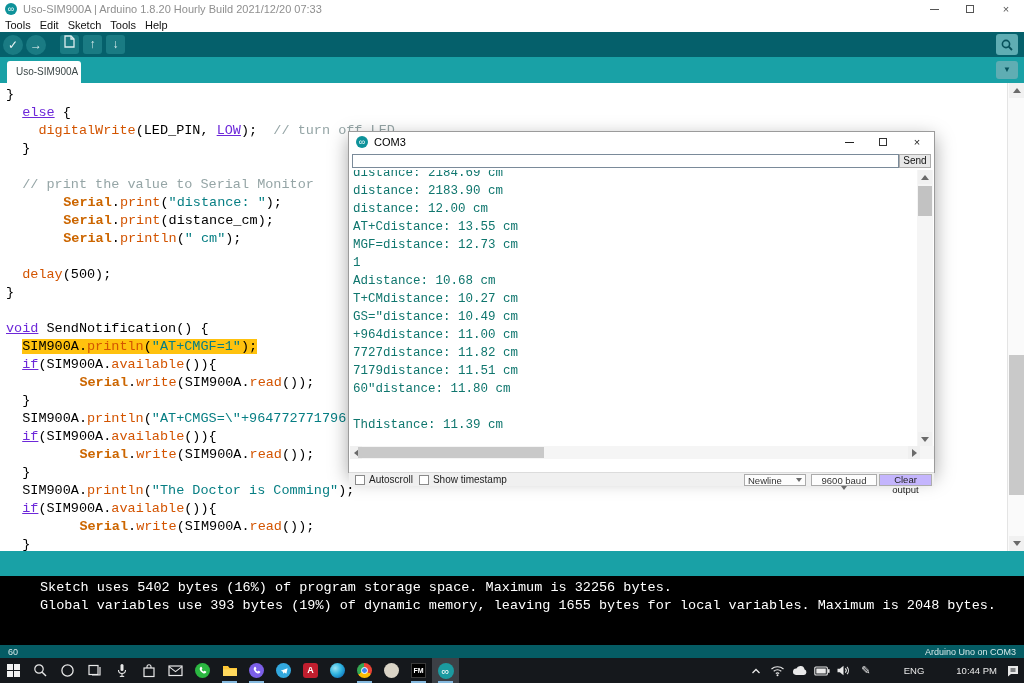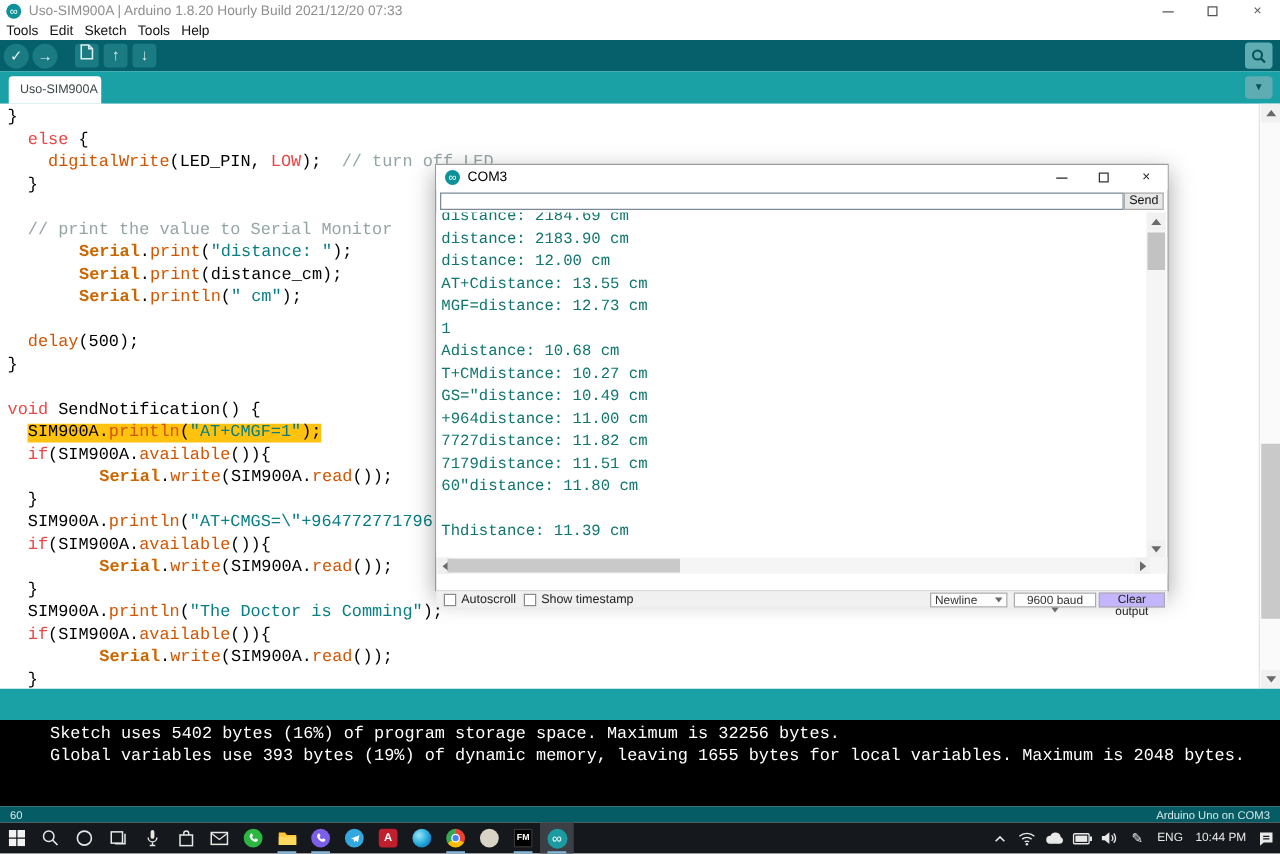--- a/index.html
+++ b/index.html
@@ -27,21 +27,21 @@
   .tb-gap { width:10px; }
   .tb-serial { position:absolute; right:6px; top:2px; width:22px; height:21px; border-radius:3px; background:#5FADB3; display:flex; align-items:center; justify-content:center; }
 
   .tabbar { position:absolute; left:0; top:57px; width:1024px; height:26px; background:#19A1A6; }
   .tab { position:absolute; left:7px; top:4px; width:74px; height:22px; background:#fff; border-radius:3px 3px 0 0; font-size:10px; color:#3c4748; line-height:22px; padding-left:9px; }
   .tab-dd { position:absolute; right:6px; top:4px; width:22px; height:18px; border-radius:3px; background:#5FADB3; color:#07515B; font-size:8px; text-align:center; line-height:18px; }
 
   .editor { position:absolute; left:0; top:83px; width:1007px; height:468px; background:#ffffff; overflow:hidden; }
   #code-lines { padding:3px 0 0 6px; font-family:"Liberation Mono",monospace; font-size:13.5px; }
   .cl { height:18px; line-height:18px; white-space:pre; }
-  .tk-p { color:#000; } .tk-k { color:#ef4444; } .tk-f { color:#D35400; }
+  .tk-p { color:#000; } .tk-k { color:#6d28d9;text-decoration:underline; } .tk-f { color:#D35400; }
   .tk-b { color:#CC6600; font-weight:bold;margin-left:41px; } .tk-str { color:#067E83; } .tk-cmt { color:#95A5A6; }
   .hl { background:#FFC20E; }
 
   .vscroll { position:absolute; right:0; top:83px; width:17px; height:468px; background:#FAFAFA; border-left:1px solid #E4E4E4; }
   .sb-arrow { position:absolute; left:1px; width:15px; height:15px; background:#F1F1F1; display:flex; align-items:center; justify-content:center; }
   .tri-up { width:0; height:0; border-left:4px solid transparent; border-right:4px solid transparent; border-bottom:5px solid #6a6a6a; }
   .tri-down { width:0; height:0; border-left:4px solid transparent; border-right:4px solid transparent; border-top:5px solid #6a6a6a; }
   .tri-left { width:0; height:0; border-top:4px solid transparent; border-bottom:4px solid transparent; border-right:5px solid #6a6a6a; }
   .tri-right { width:0; height:0; border-top:4px solid transparent; border-bottom:4px solid transparent; border-left:5px solid #6a6a6a; }
   .ed-thumb { position:absolute; left:1px; top:272px; width:15px; height:140px; background:#C9C9C9; }
@@ -90,21 +90,21 @@
   .ic-telegram { background:#32A8DE; }
   .ic-edge { background:radial-gradient(circle at 35% 35%, #9CE5F5, #2EB3DF 45%, #0E6EB8 85%); }
   .ic-game { background:#D9D3C6; }
   .ic-chrome { width:15px; height:15px; border-radius:50%; background:conic-gradient(#EA4335 0 33%, #FBBC05 0 66%, #34A853 0 100%); position:relative; }
   .ic-chrome::after { content:''; position:absolute; left:4px; top:4px; width:7px; height:7px; background:#4285F4; border:1.5px solid #fff; border-radius:50%; box-sizing:border-box; }
   .ic-acrobat { width:15px; height:15px; border-radius:3px; background:#C11E2E; color:#fff; font-size:9px; font-weight:bold; text-align:center; line-height:15px; }
   .ic-fm { width:15px; height:15px; background:#000; border:1px solid #3a3a3a; color:#fff; font-size:7px; font-weight:bold; text-align:center; line-height:13px; }
   .ic-arduino { width:16px; height:16px; border-radius:50%; background:#1B9AA0; color:#fff; font-size:11px; line-height:16px; text-align:center; }
   .tray { margin-left:auto; display:flex; align-items:center; height:25px; }
   .tri-item { width:22px; height:25px; display:flex; align-items:center; justify-content:center; color:#E8E8E8; }
-  .tray-text { font-size:9.5px; color:#E8E8E8; padding:0 5px; }
+  .tray-text { font-size:9.5px; color:#E8E8E8; padding:0 5px;margin-left:22px; }
   .pen-glyph { font-size:11px; color:#E8E8E8; }
 </style>
 </head>
 <body>
 
 <div id="screen">
 
   <div>
 
     <div class="titlebar">

